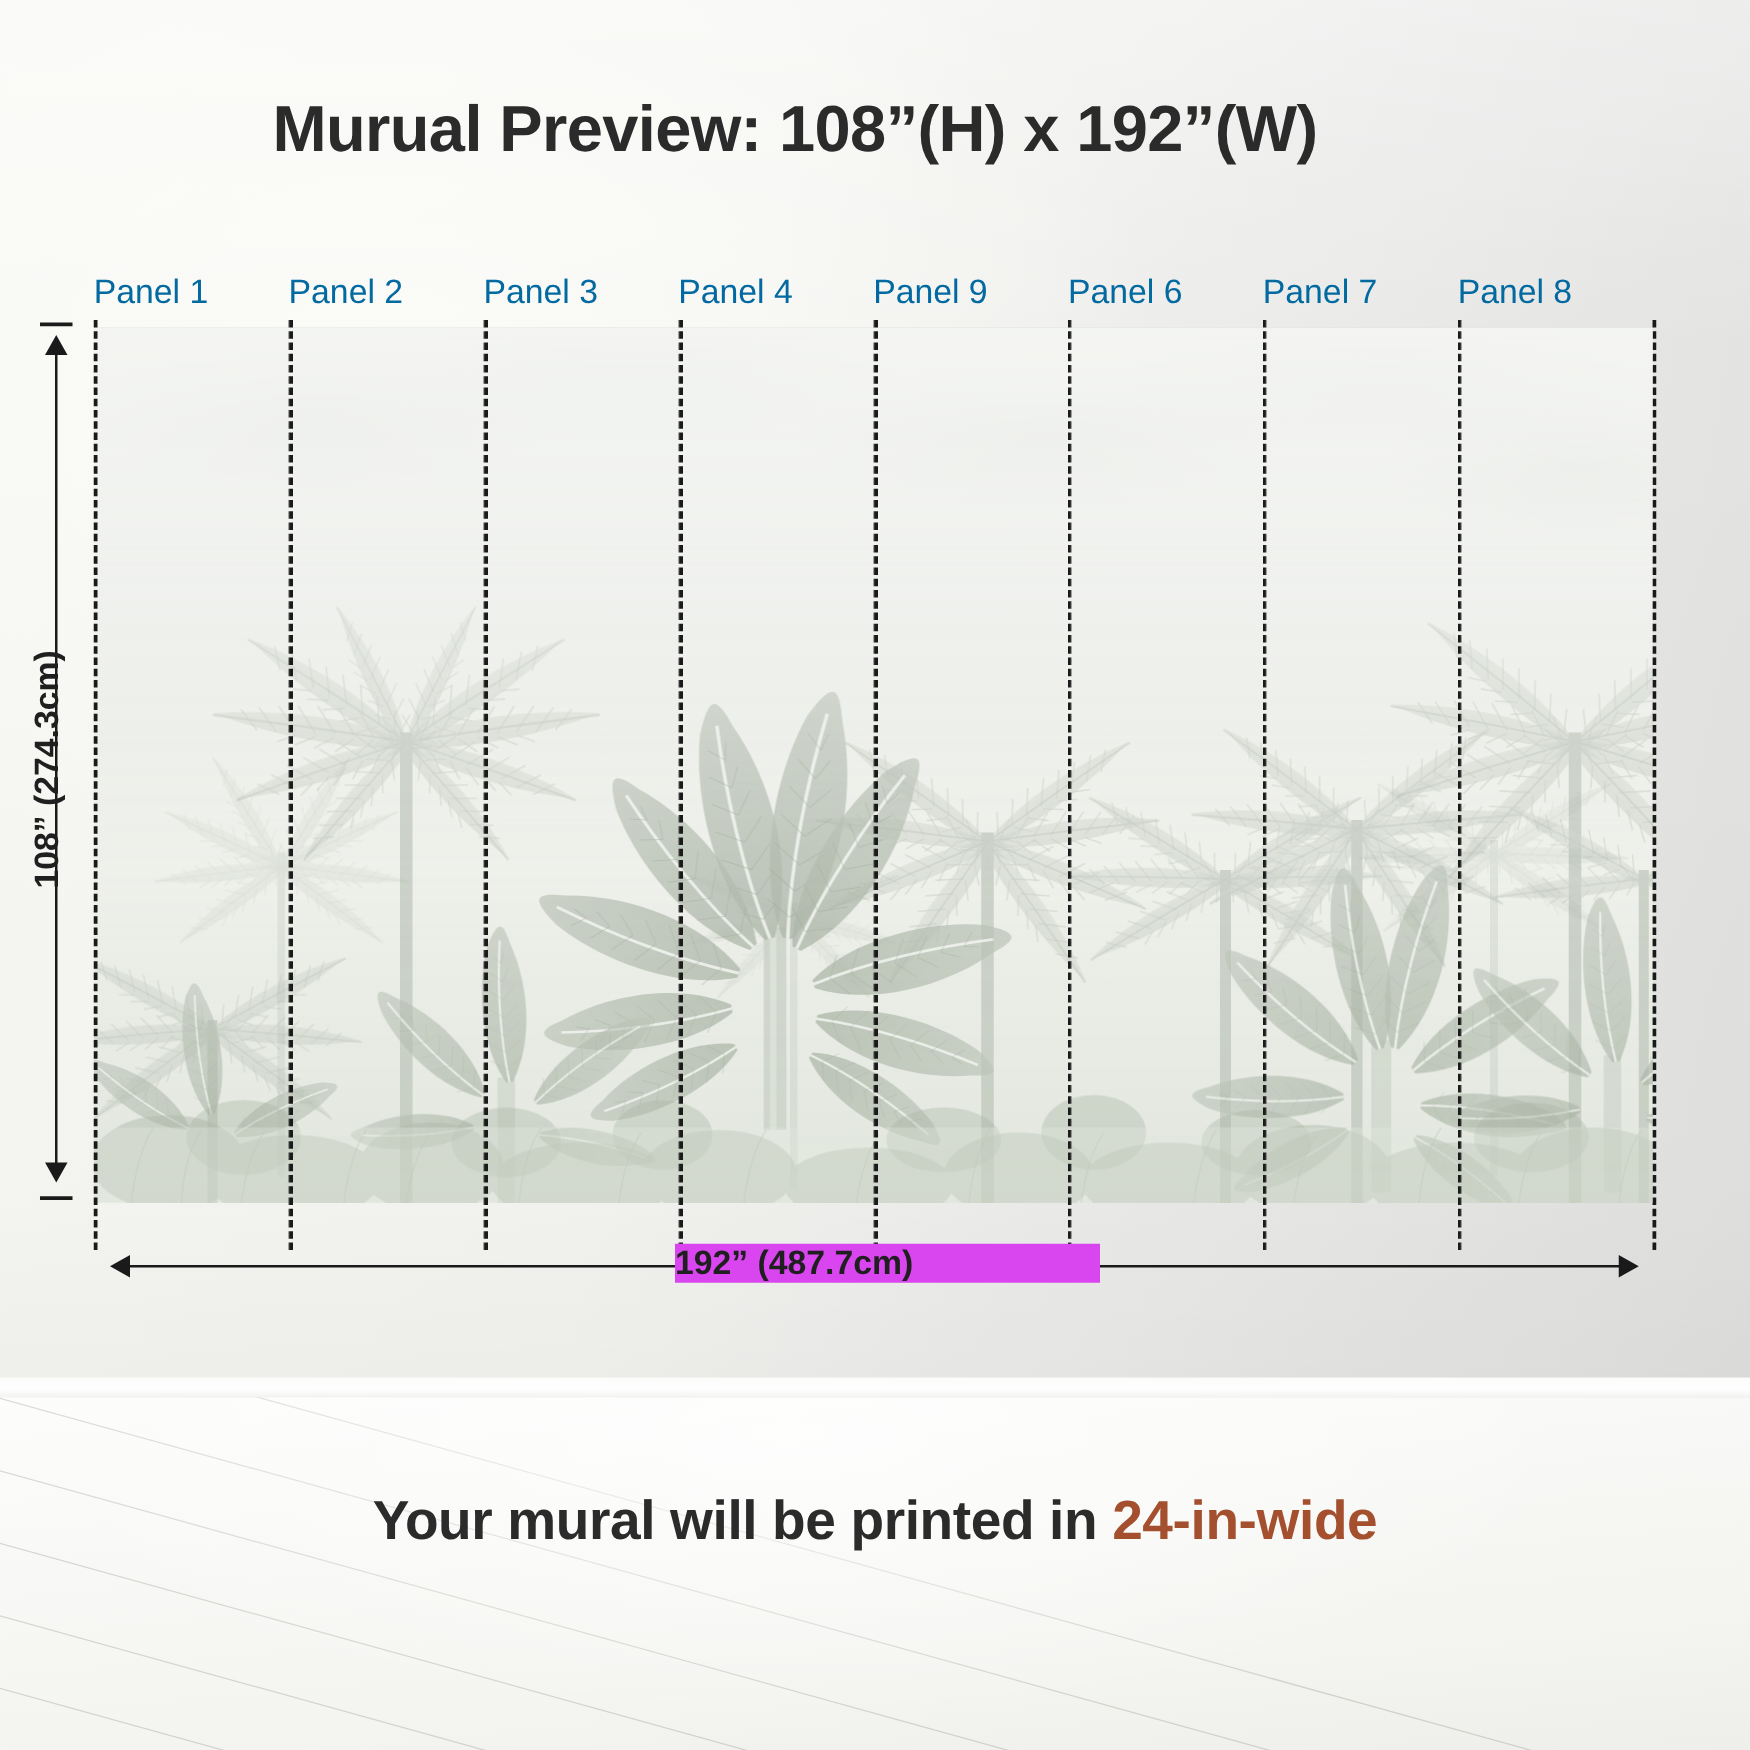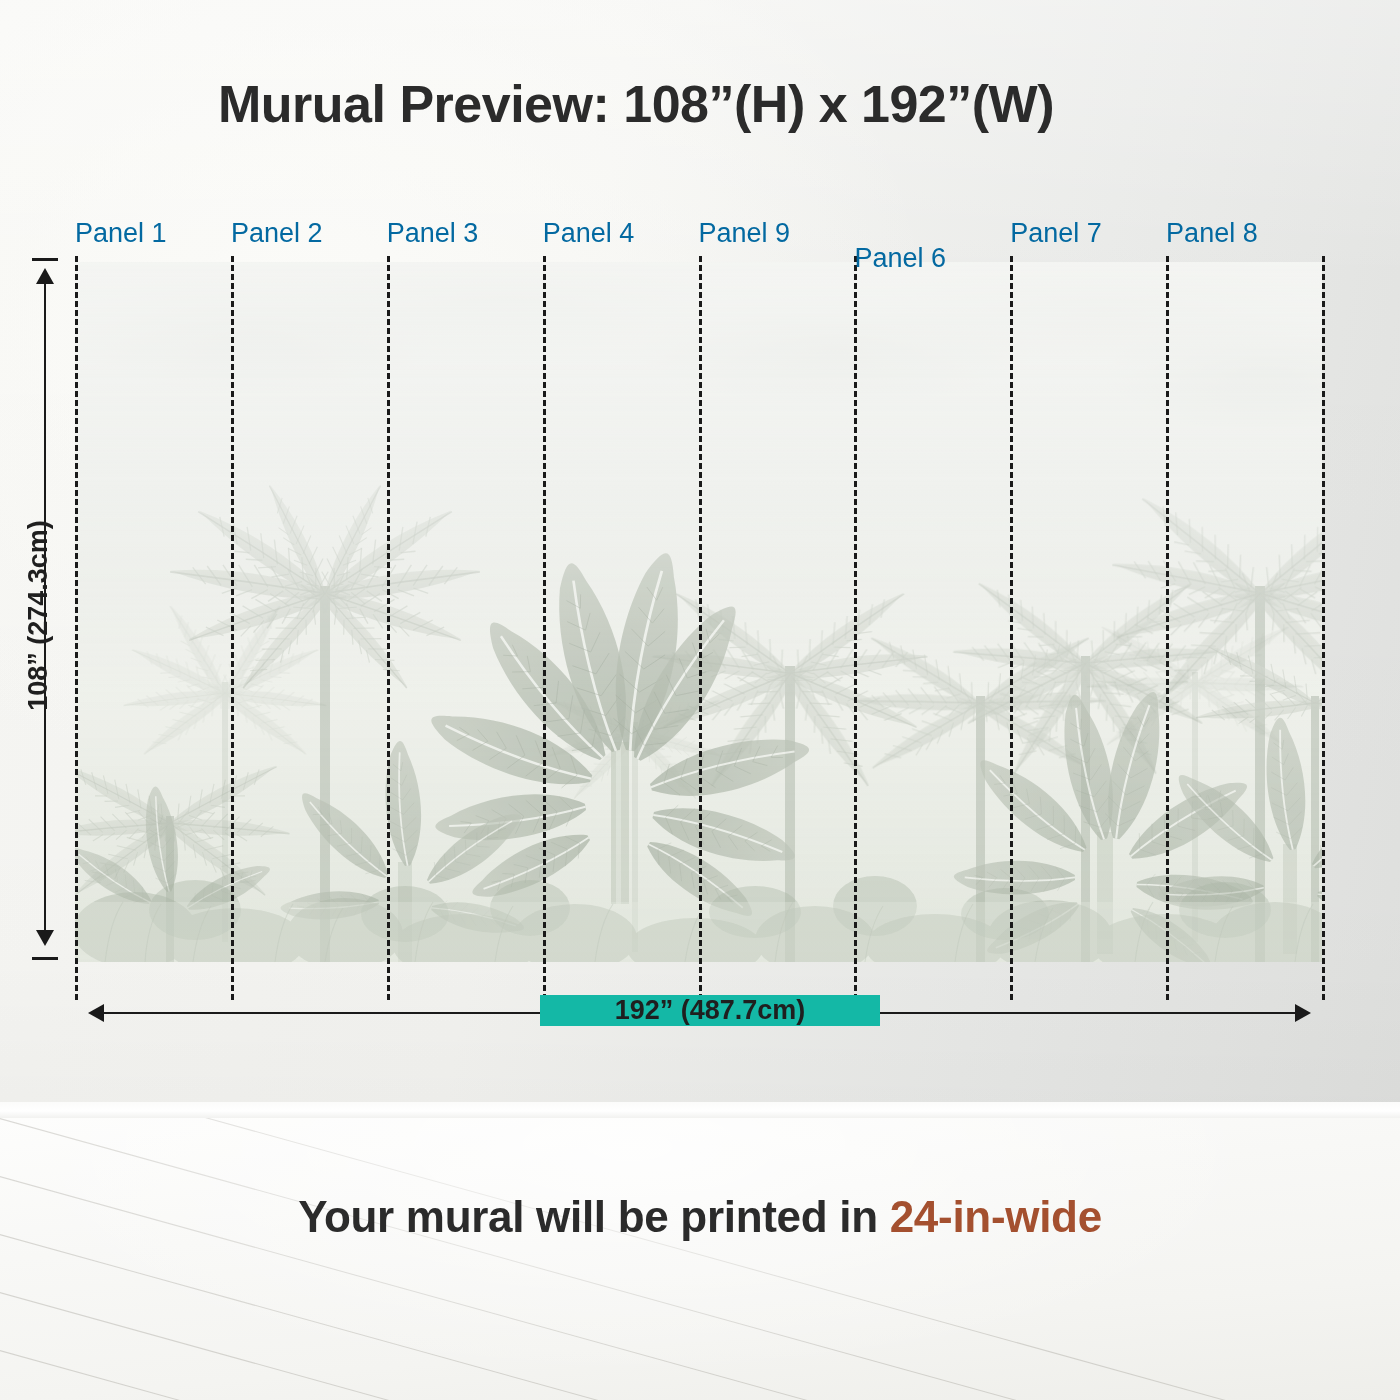--- a/index.html
+++ b/index.html
@@ -83,23 +83,23 @@
     position:absolute;width:0;height:0;
     border-top:9px solid transparent;border-bottom:9px solid transparent;
     border-left:16px solid #1a1a1a;
   }
   #height-label{
     position:absolute;left:-92px;top:600px;width:260px;
     transform:rotate(-90deg);transform-origin:50% 50%;
     text-align:center;font-size:27px;font-weight:600;color:#1f1f1f;white-space:nowrap;
   }
   #width-label{
-    position:absolute;left:540px;top:995px;width:340px;text-align:center;
+    position:absolute;left:540px;top:995px;width:340px;text-align:left;
     font-size:27px;font-weight:600;color:#1f1f1f;white-space:nowrap;
-    background:#14b8a6;
+    background:#d946ef;
   }
 
   
   #floor{
     position:absolute;left:0;top:1118px;width:1400px;height:282px;
     overflow:hidden;
     background:linear-gradient(175deg,#fdfdfc 0%,#f8f8f6 35%,#f4f4f1 70%,#eeeeea 100%);
   }
   .plank{
     position:absolute;left:-260px;width:2000px;height:0;
@@ -447,21 +447,21 @@
     <div class="divider" style="left: 1010.25px;"></div>
     <div class="divider" style="left: 1166.12px;"></div>
     <div class="divider" style="left: 1322px;"></div>
   </div>
 <div id="panel-labels">
     <div class="panel-label" style="left: 75px; width: 155.875px;">Panel 1</div>
     <div class="panel-label" style="left: 230.875px; width: 155.875px;">Panel 2</div>
     <div class="panel-label" style="left: 386.75px; width: 155.875px;">Panel 3</div>
     <div class="panel-label" style="left: 542.625px; width: 155.875px;">Panel 4</div>
     <div class="panel-label" style="left: 698.5px; width: 155.875px;">Panel 9</div>
-    <div class="panel-label" style="left: 854.375px; width: 155.875px; margin-top: 25px;">Panel 6</div>
+    <div class="panel-label" style="left: 854.375px; width: 155.875px;">Panel 6</div>
     <div class="panel-label" style="left: 1010.25px; width: 155.875px;">Panel 7</div>
     <div class="panel-label" style="left: 1166.12px; width: 155.875px;">Panel 8</div>
   </div>
 
 <div>
   <div class="cap-h" style="left:32px;top:258px;"></div>
   <div class="head-up" style="left:36px;top:268px;"></div>
   <div class="arrow-line-v" style="left:44px;top:282px;height:660px;"></div>
   <div class="head-down" style="left:36px;top:930px;"></div>
   <div class="cap-h" style="left:32px;top:957px;"></div>

